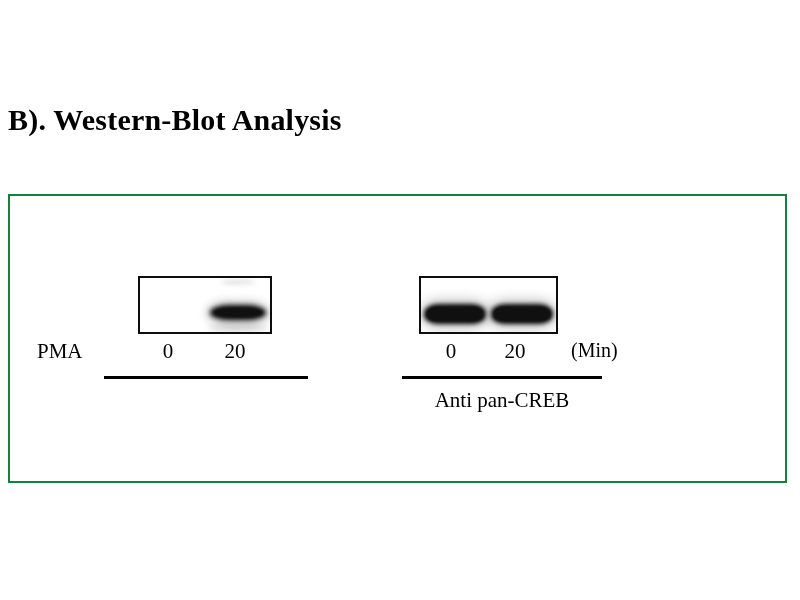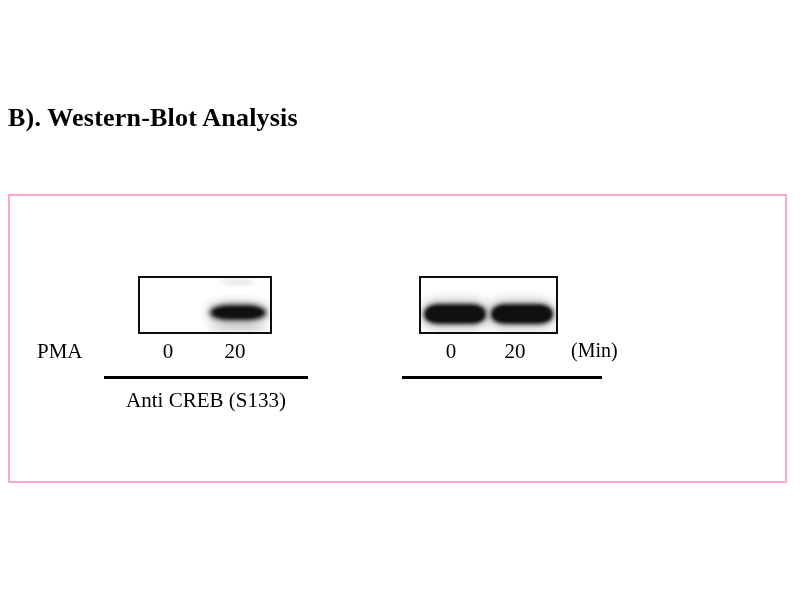--- a/index.html
+++ b/index.html
@@ -14,36 +14,36 @@
     overflow: hidden;
     font-family: "Liberation Serif", "DejaVu Serif", serif;
     color: #000000;
   }
 
   
   .figure-title {
     position: absolute;
     left: 8px;
     top: 105px;
-    font-size: 26px;
+    font-size: 30px;
     font-weight: bold;
     letter-spacing: 0.2px;
     white-space: nowrap;
     line-height: 1;
     text-align: center;
   }
 
   
   .figure-frame {
     position: absolute;
     left: 8px;
     top: 194px;
     width: 779px;
     height: 289px;
-    border: 2px solid #f9a8d4;
+    border: 2px solid #15803d;
     box-sizing: border-box;
     background: #ffffff;
   }
 
   
   .blot-panel {
     position: absolute;
     border: 2.5px solid #0d0d0d;
     background: #ffffff;
     box-sizing: border-box;
@@ -238,16 +238,16 @@
 
   <div class="lane-label lane-label-pan-0">0</div>
 
   <div class="lane-label lane-label-pan-20">20</div>
 
   <div class="label-min">(Min)</div>
 
   <div class="rule rule-s133"></div>
   <div class="rule rule-pan"></div>
 
-  <div class="caption caption-s133">Anti CREB (S133)</div>
-
+
+  <div class="caption caption-pan">Anti pan-CREB</div>
 
 </div>
 
 </body></html>

